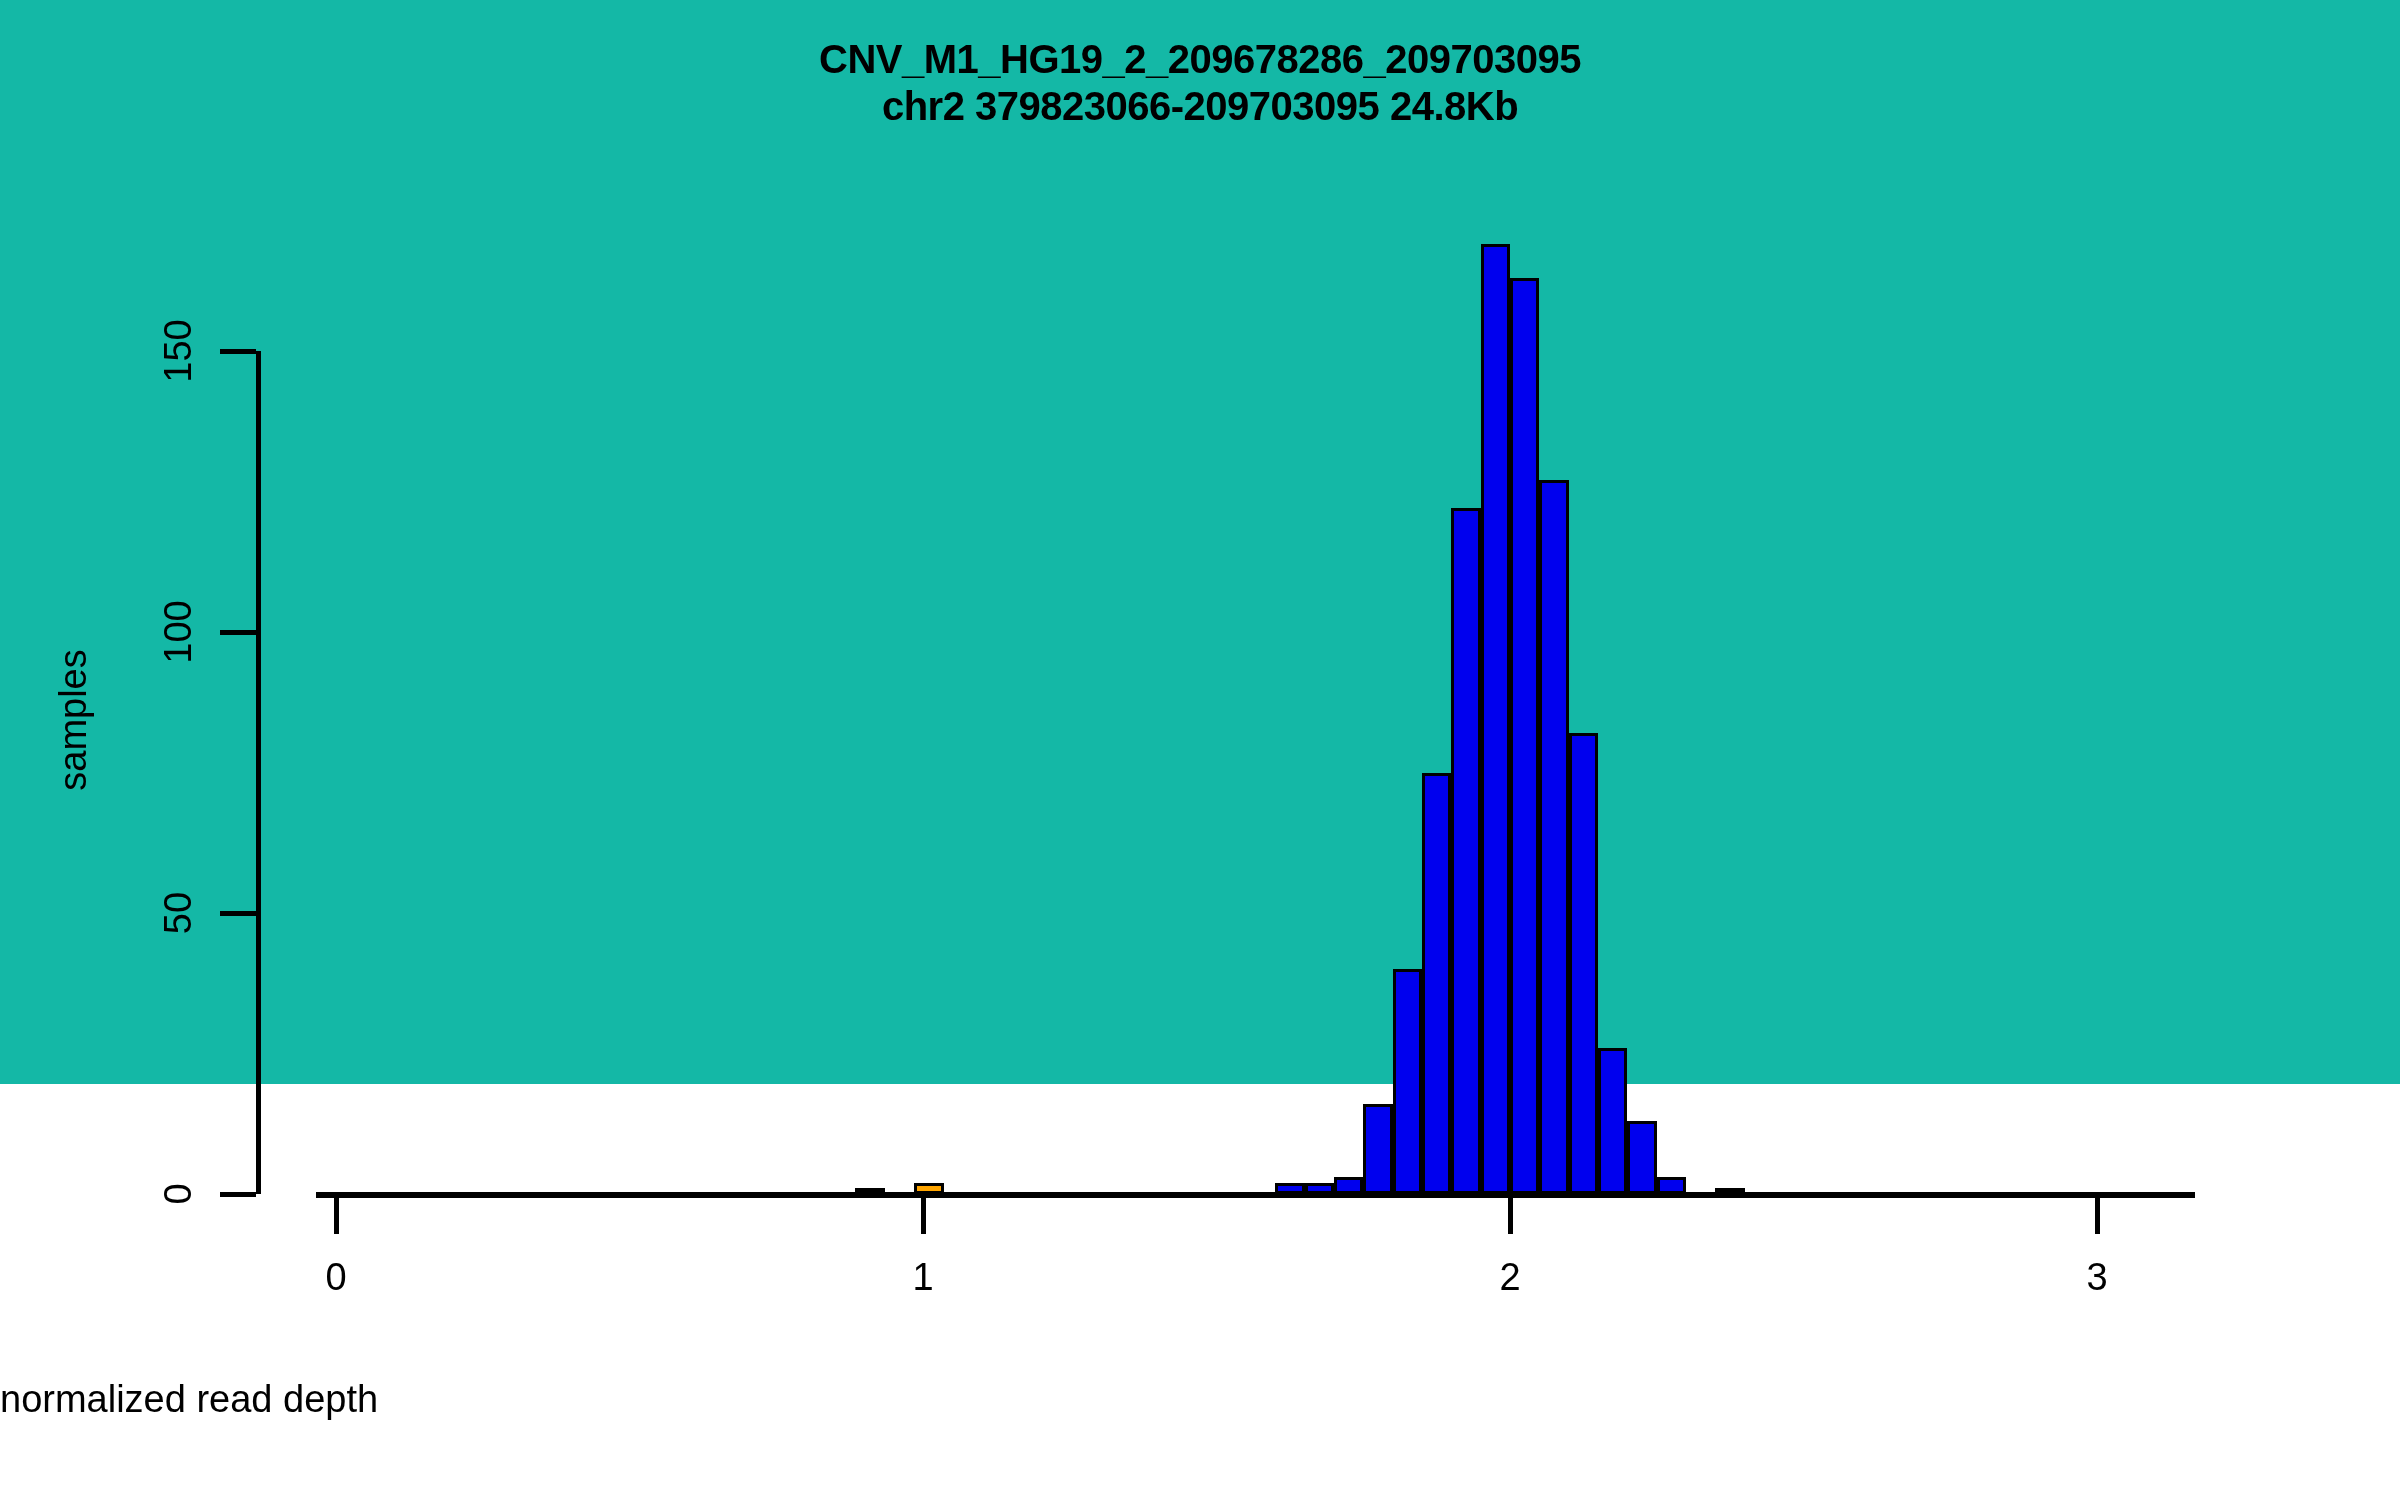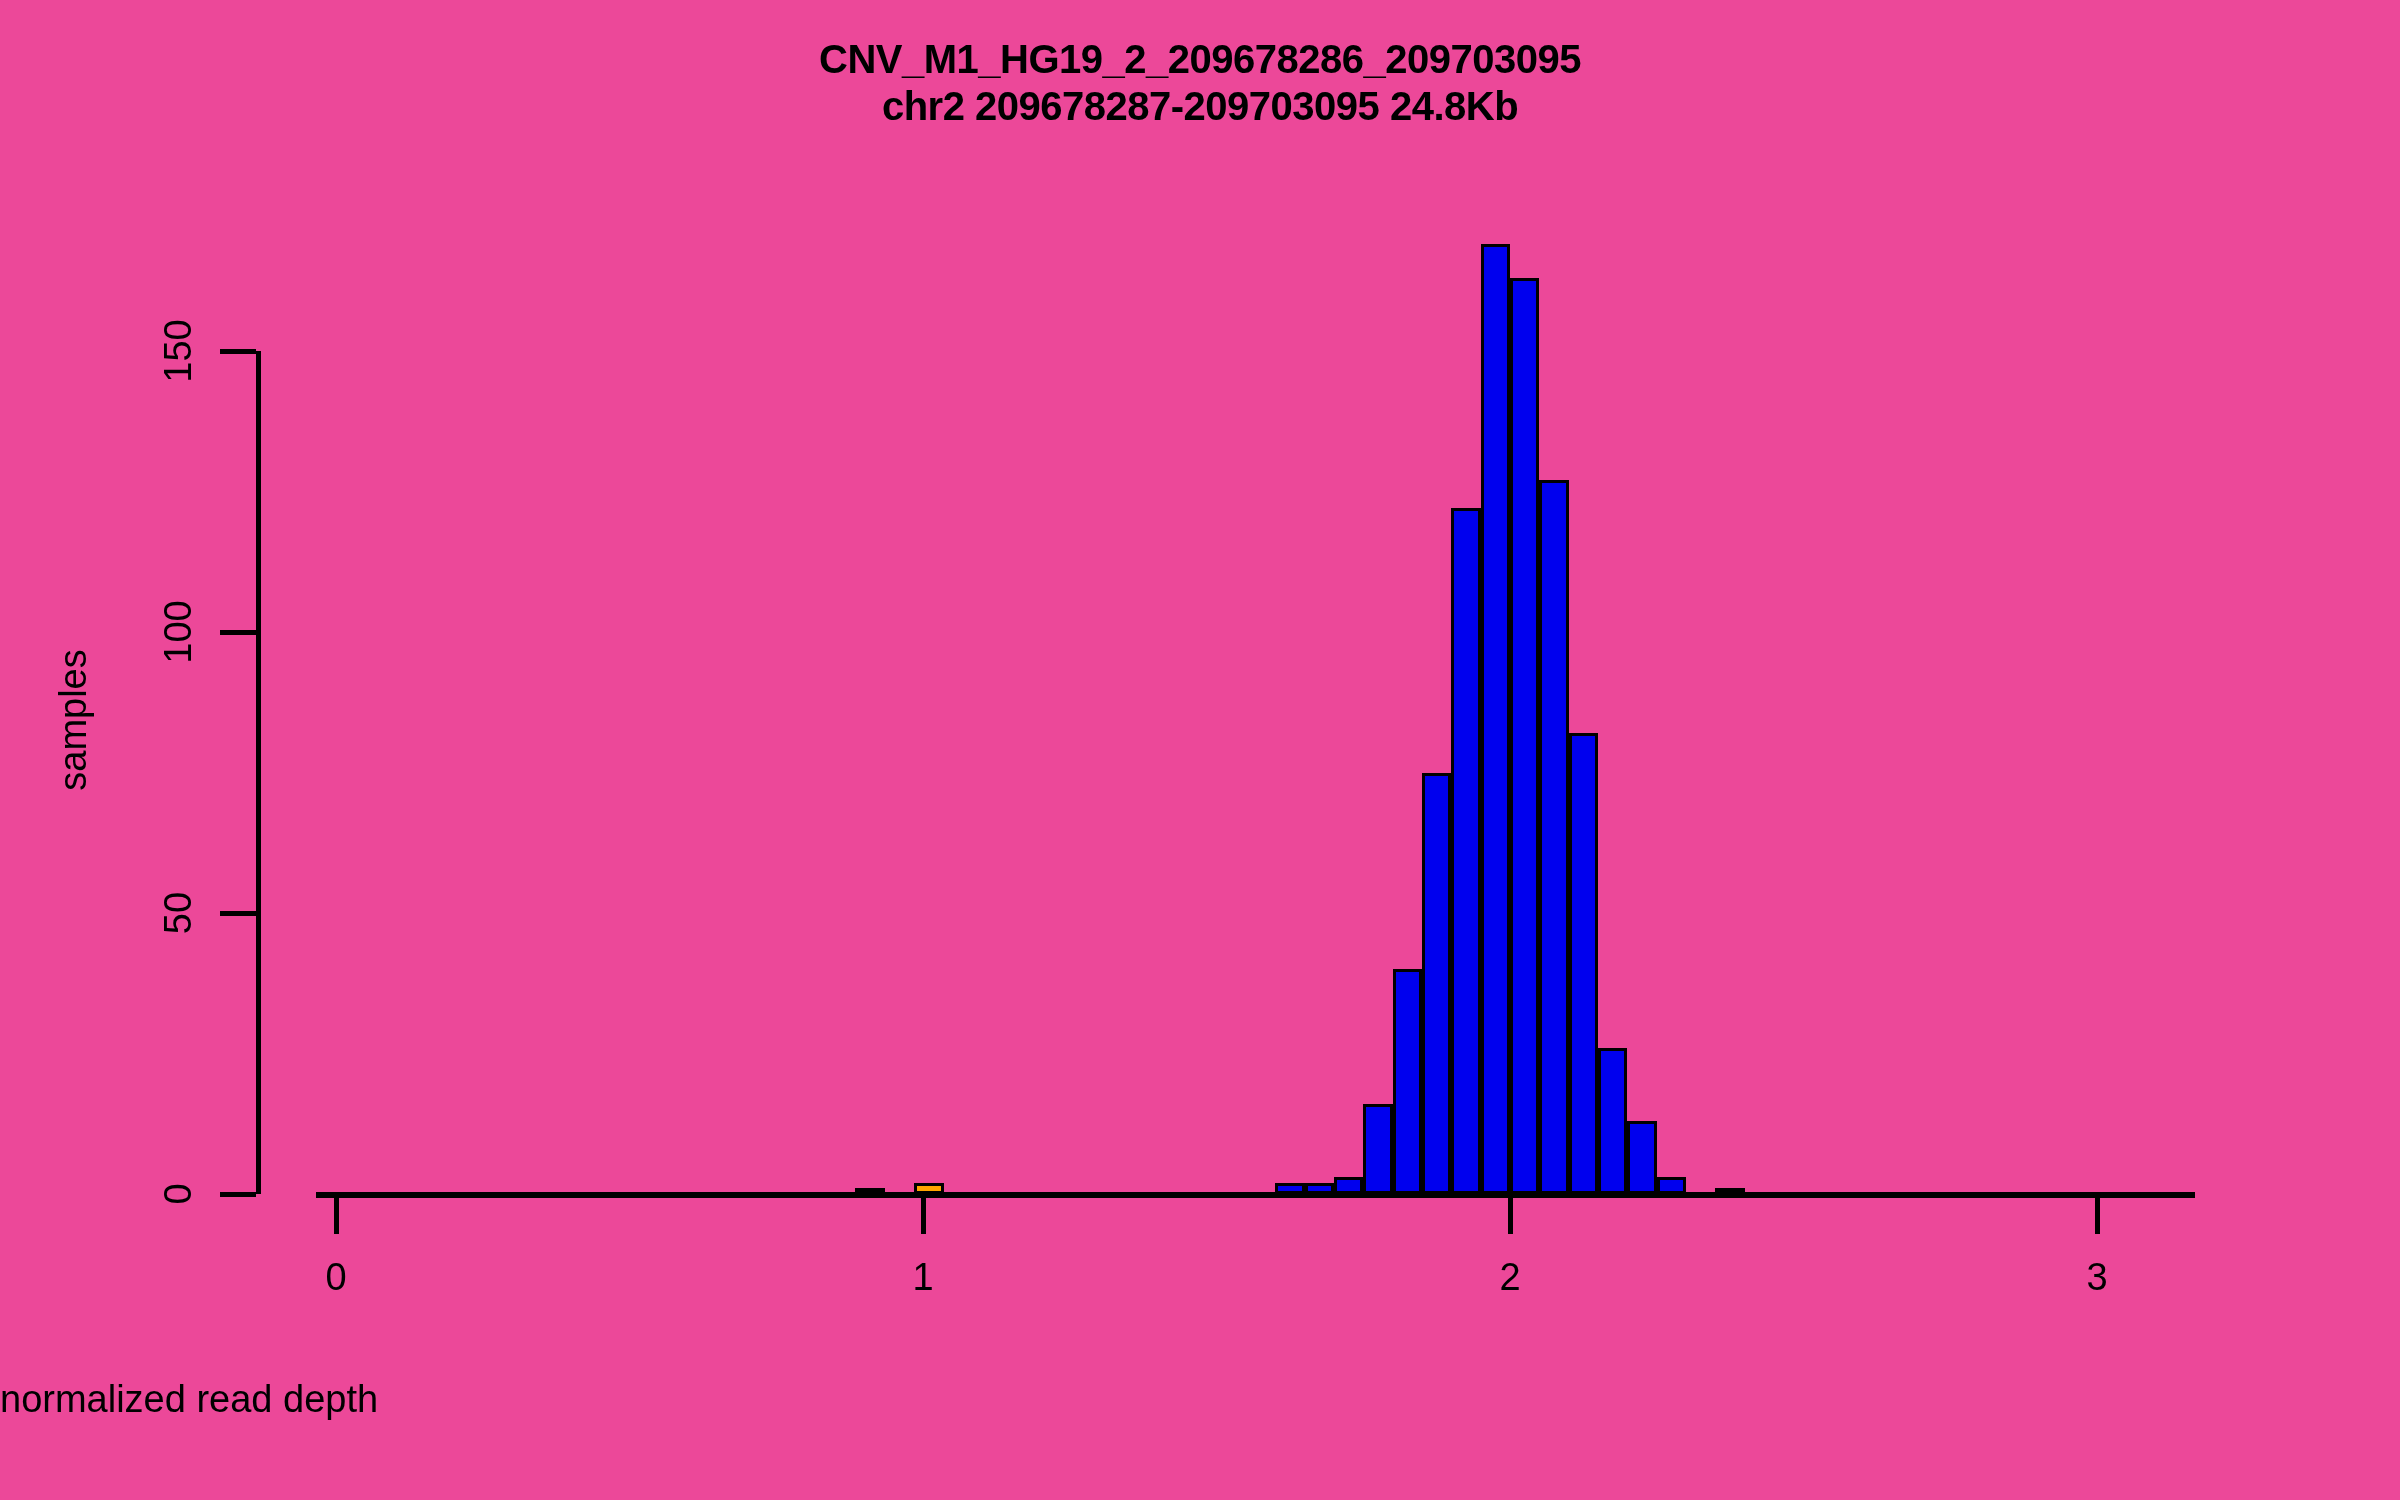--- a/index.html
+++ b/index.html
@@ -12,22 +12,22 @@
     width: 2400px;
     height: 1500px;
     font-family: "Liberation Sans", sans-serif;
     color: #000000;
     overflow: hidden;
   }
 
   #figure {
     position: relative;
     width: 2400px;
-    height: 1500px;
-    background: #ec4899;
+    height: 1084px;
+    background: #14b8a6;
   }
 
   
   .title-block {
     position: absolute;
     left: 0;
     top: 36px;
     width: 2400px;
     text-align: center;
     line-height: 1.18;
@@ -102,21 +102,21 @@
     transform: rotate(-90deg) translate(-50%, 0);
   }
 </style>
 </head>
 <body>
 
 <div id="figure">
 
   <div class="title-block">
     <div class="title-line">CNV_M1_HG19_2_209678286_209703095</div>
-    <div class="title-line">chr2 209678287-209703095 24.8Kb</div>
+    <div class="title-line">chr2 379823066-209703095 24.8Kb</div>
   </div>
 
   <div id="plot">
       <div class="bar" style="left: 855.495px; width: 29.35px; top: 1188px; height: 6px; background: rgb(255, 165, 0); border-color: rgb(0, 0, 0);"></div>
       <div class="bar" style="left: 914.195px; width: 29.35px; top: 1182.76px; height: 11.24px; background: rgb(255, 165, 0); border-color: rgb(0, 0, 0);"></div>
       <div class="bar" style="left: 1275.2px; width: 29.35px; top: 1182.76px; height: 11.24px; background: rgb(0, 0, 238); border-color: rgb(0, 0, 0);"></div>
       <div class="bar" style="left: 1304.55px; width: 29.35px; top: 1182.76px; height: 11.24px; background: rgb(0, 0, 238); border-color: rgb(0, 0, 0);"></div>
       <div class="bar" style="left: 1333.9px; width: 29.35px; top: 1177.14px; height: 16.86px; background: rgb(0, 0, 238); border-color: rgb(0, 0, 0);"></div>
       <div class="bar" style="left: 1363.25px; width: 29.35px; top: 1104.08px; height: 89.92px; background: rgb(0, 0, 238); border-color: rgb(0, 0, 0);"></div>
       <div class="bar" style="left: 1392.6px; width: 29.35px; top: 969.2px; height: 224.8px; background: rgb(0, 0, 238); border-color: rgb(0, 0, 0);"></div>

